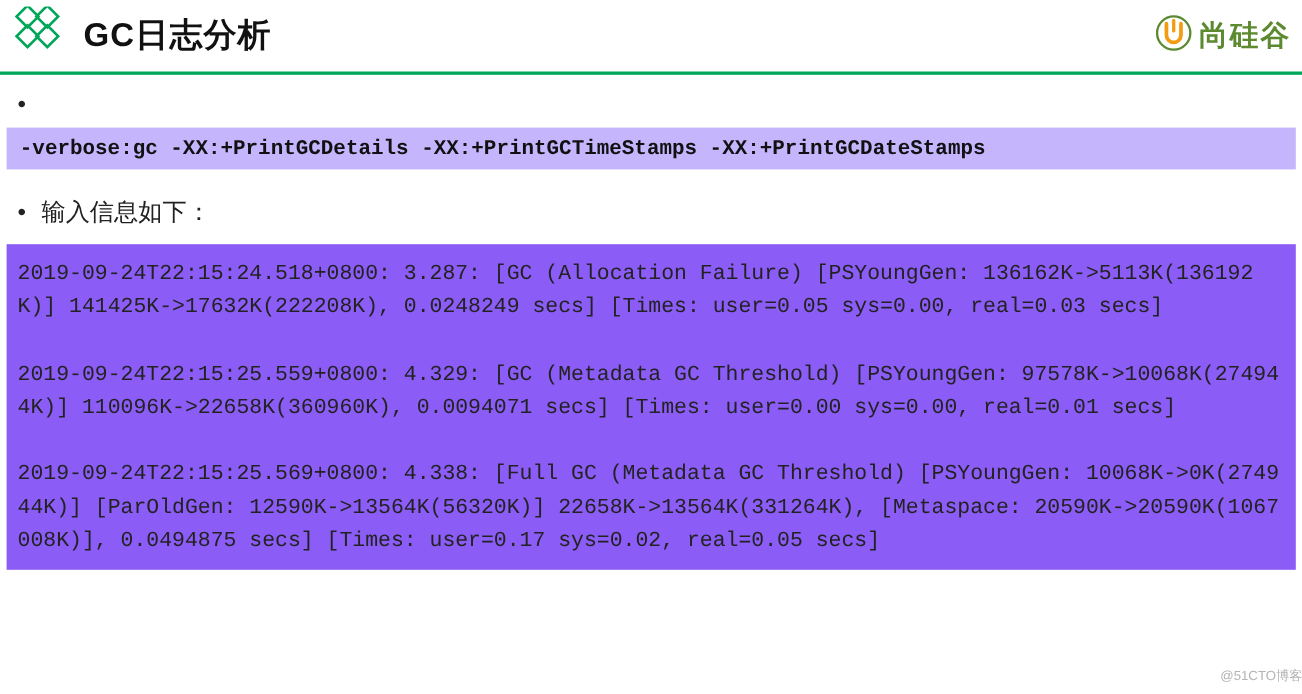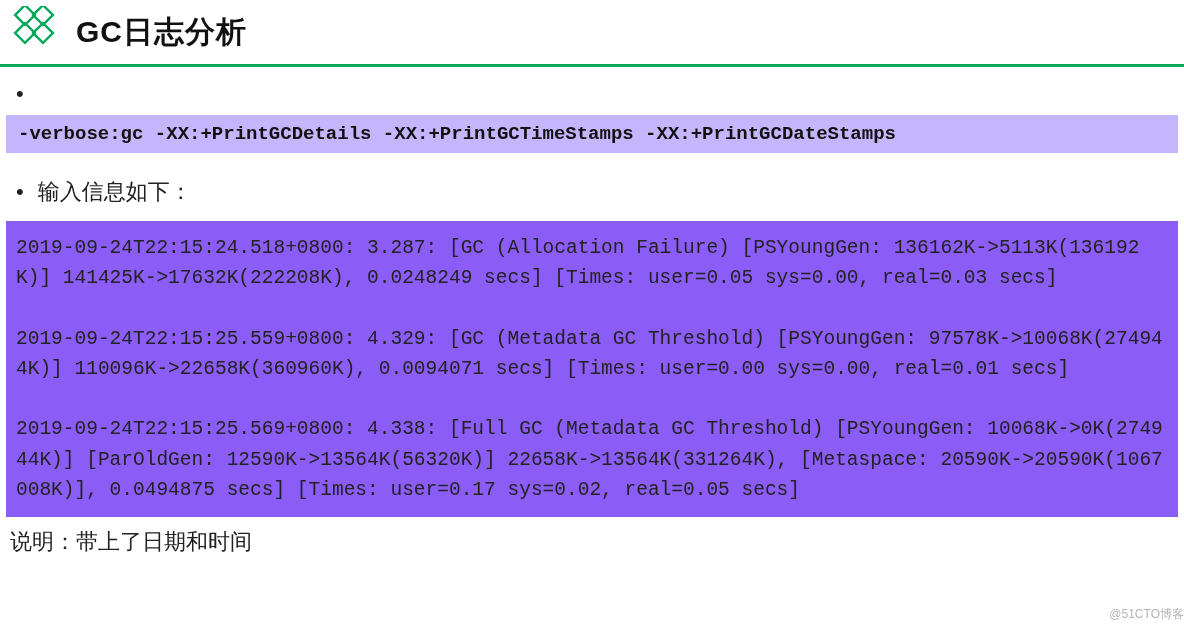--- a/index.html
+++ b/index.html
@@ -107,20 +107,30 @@
         <g fill="none" stroke="#00a65a" stroke-width="2.4">
           <rect x="8" y="2" width="14" height="14" transform="rotate(45 15 9)"></rect>
           <rect x="26" y="2" width="14" height="14" transform="rotate(45 33 9)"></rect>
           <rect x="8" y="20" width="14" height="14" transform="rotate(45 15 27)"></rect>
           <rect x="26" y="20" width="14" height="14" transform="rotate(45 33 27)"></rect>
         </g>
       </svg>
     </span>
     <h1 class="page-title">GC日志分析</h1>
   </div>
+  <div class="brand">
+    <span class="brand-icon">
+      <svg viewBox="0 0 36 36">
+        <circle cx="18" cy="18" r="16" fill="none" stroke="#5b8a2f" stroke-width="2.2"></circle>
+        <path d="M11 9 v11 a7 7 0 0 0 14 0 v-11" fill="none" stroke="#f39c12" stroke-width="3.6" stroke-linecap="round"></path>
+        <line x1="18" y1="6" x2="18" y2="16" stroke="#f39c12" stroke-width="3.2" stroke-linecap="round"></line>
+      </svg>
+    </span>
+    <span class="brand-text">尚硅谷</span>
+  </div>
 </div>
 
 <div class="content">
 
   <div class="bullet-line">
     <span class="bullet-dot">•</span>
   </div>
 
   <div class="code-orange">-verbose:gc -XX:+PrintGCDetails -XX:+PrintGCTimeStamps -XX:+PrintGCDateStamps</div>
 
@@ -128,17 +138,16 @@
     <span class="bullet-dot">•</span>
     <span>输入信息如下：</span>
   </div>
 
   <div class="code-green">2019-09-24T22:15:24.518+0800: 3.287: [GC (Allocation Failure) [PSYoungGen: 136162K-&gt;5113K(136192K)] 141425K-&gt;17632K(222208K), 0.0248249 secs] [Times: user=0.05 sys=0.00, real=0.03 secs]
 
 2019-09-24T22:15:25.559+0800: 4.329: [GC (Metadata GC Threshold) [PSYoungGen: 97578K-&gt;10068K(274944K)] 110096K-&gt;22658K(360960K), 0.0094071 secs] [Times: user=0.00 sys=0.00, real=0.01 secs]
 
 2019-09-24T22:15:25.569+0800: 4.338: [Full GC (Metadata GC Threshold) [PSYoungGen: 10068K-&gt;0K(274944K)] [ParOldGen: 12590K-&gt;13564K(56320K)] 22658K-&gt;13564K(331264K), [Metaspace: 20590K-&gt;20590K(1067008K)], 0.0494875 secs] [Times: user=0.17 sys=0.02, real=0.05 secs]</div>
 
-  <div class="note-line">说明：带上了日期和时间</div>
 
 </div>
 
 <div class="watermark">@51CTO博客</div>
 
 </body></html>

